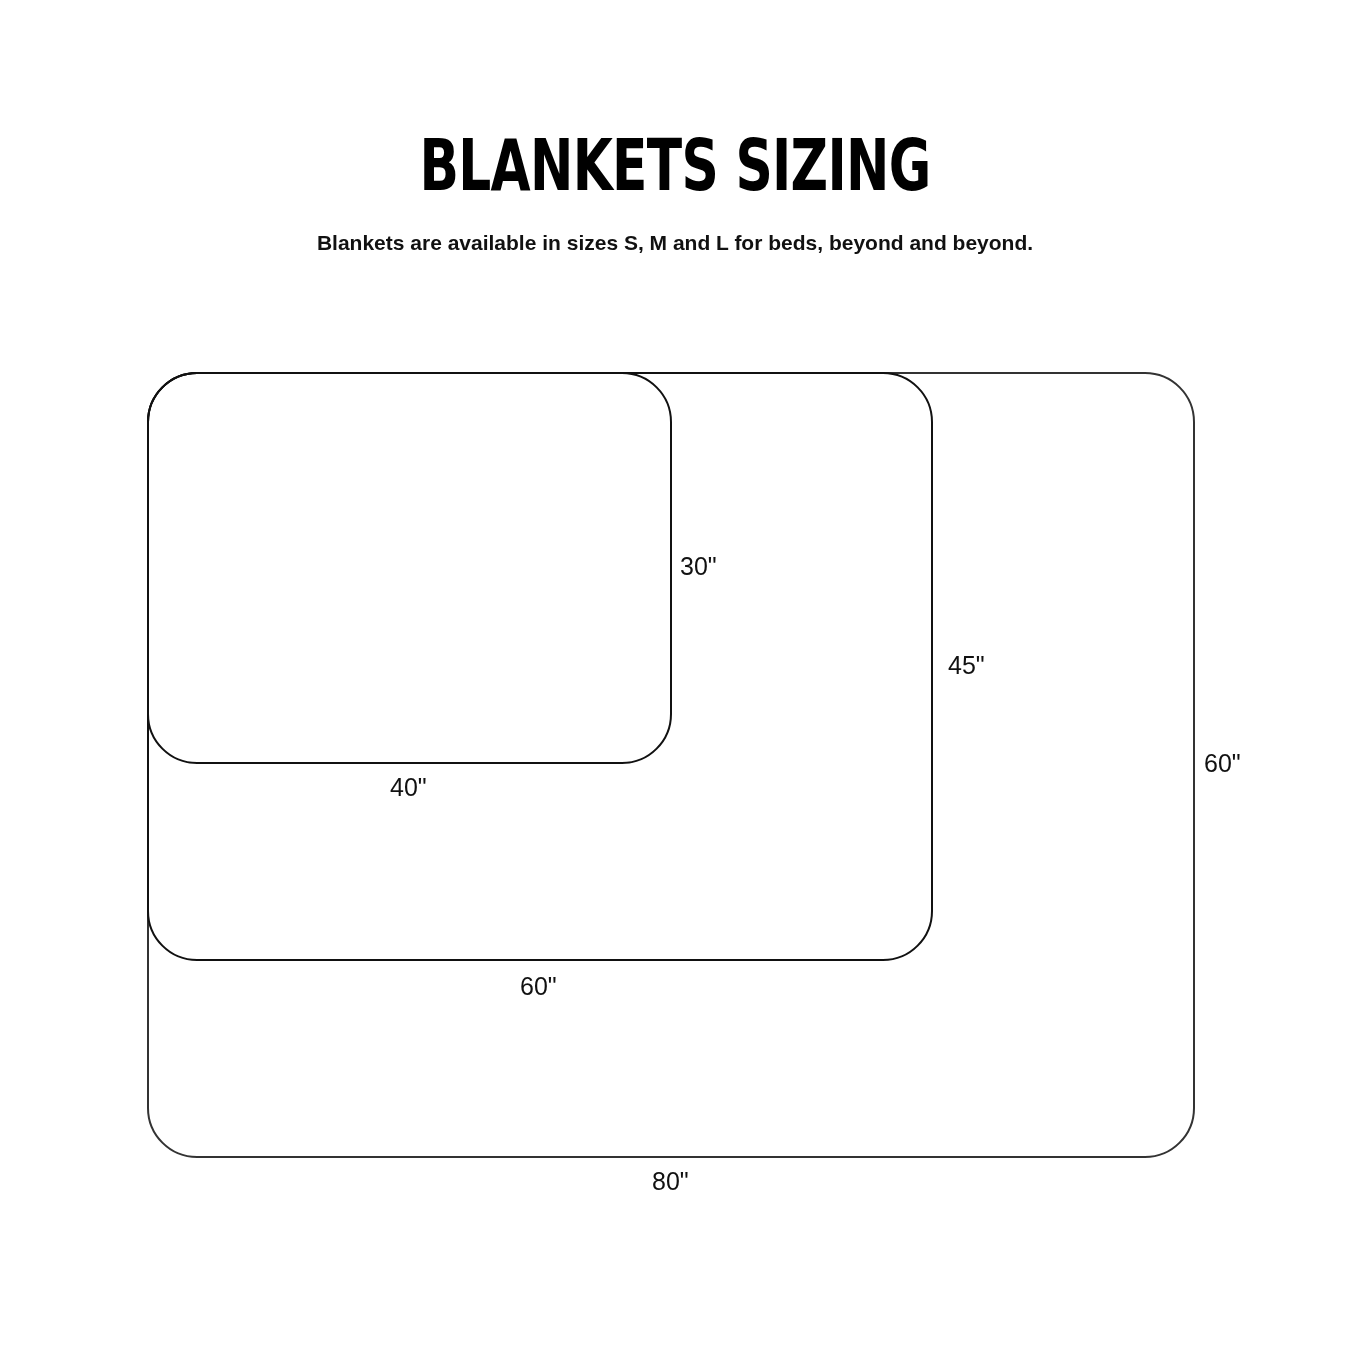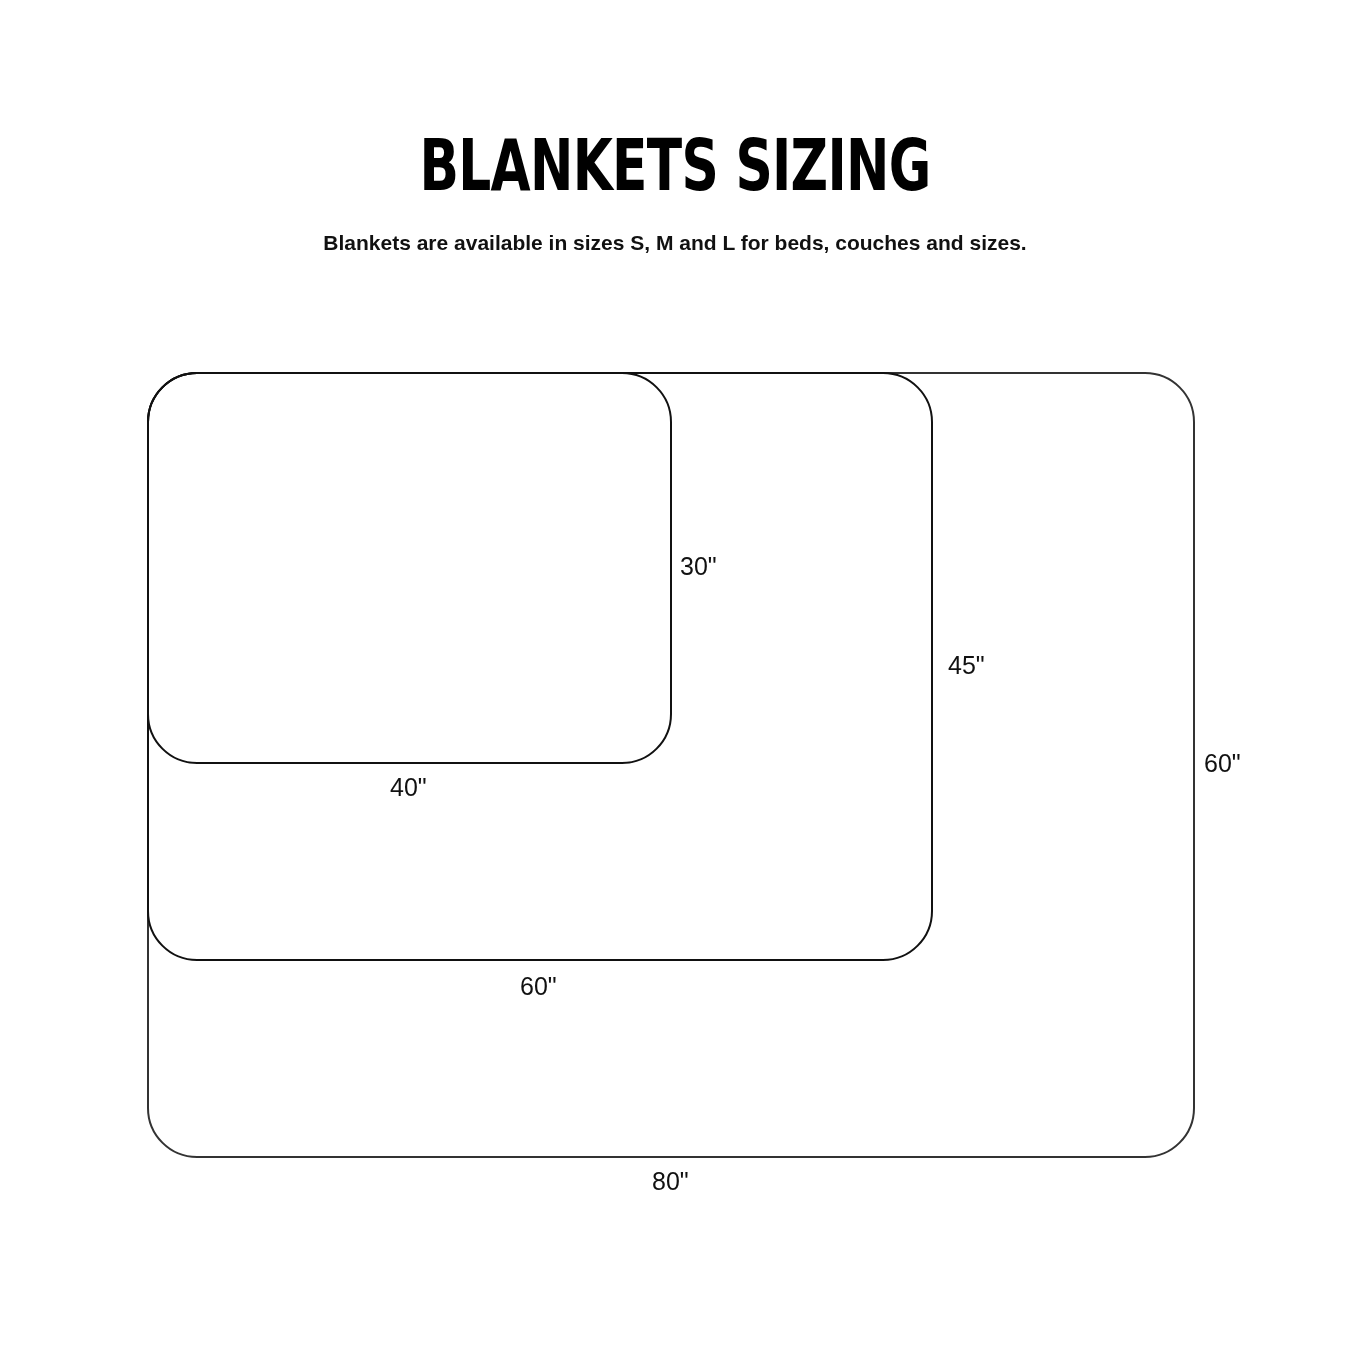--- a/index.html
+++ b/index.html
@@ -19,21 +19,21 @@
     .box { position: absolute; border-style: solid; box-sizing: border-box; }
     .dim {
       position: absolute; font-family: "Liberation Sans", sans-serif;
       font-size: 25px; color: #111;
     }
   </style>
 </head>
 <body>
 
 <div class="title">BLANKETS SIZING</div>
-<div class="subtitle">Blankets are available in sizes S, M and L for beds, couches and sizes.</div>
+<div class="subtitle">Blankets are available in sizes S, M and L for beds, beyond and beyond.</div>
 
 <div class="box" style="left:147px; top:372px; width:1048px; height:786px; border-width:2px; border-color:#333; border-radius:50px;"></div>
 <div class="box" style="left:147px; top:372px; width:786px; height:589px; border-width:2.5px; border-color:#111; border-radius:50px;"></div>
 <div class="box" style="left:147px; top:372px; width:525px; height:392px; border-width:2.5px; border-color:#111; border-radius:50px;"></div>
 
 <div class="dim" style="left:680px; top:552px;">30"</div>
 <div class="dim" style="left:390px; top:773px;">40"</div>
 <div class="dim" style="left:948px; top:651px;">45"</div>
 <div class="dim" style="left:520px; top:972px;">60"</div>
 <div class="dim" style="left:1204px; top:749px;">60"</div>

